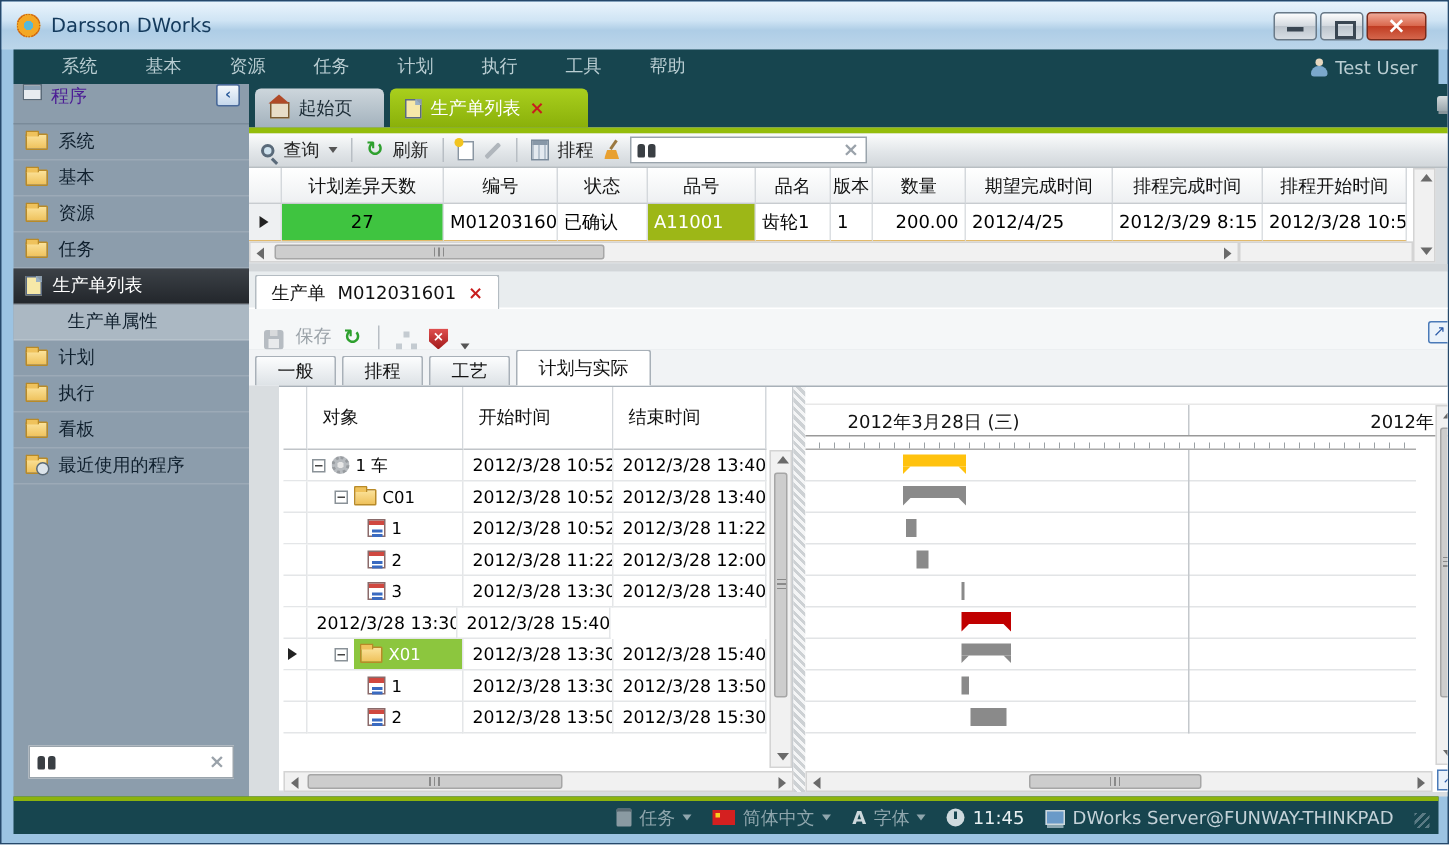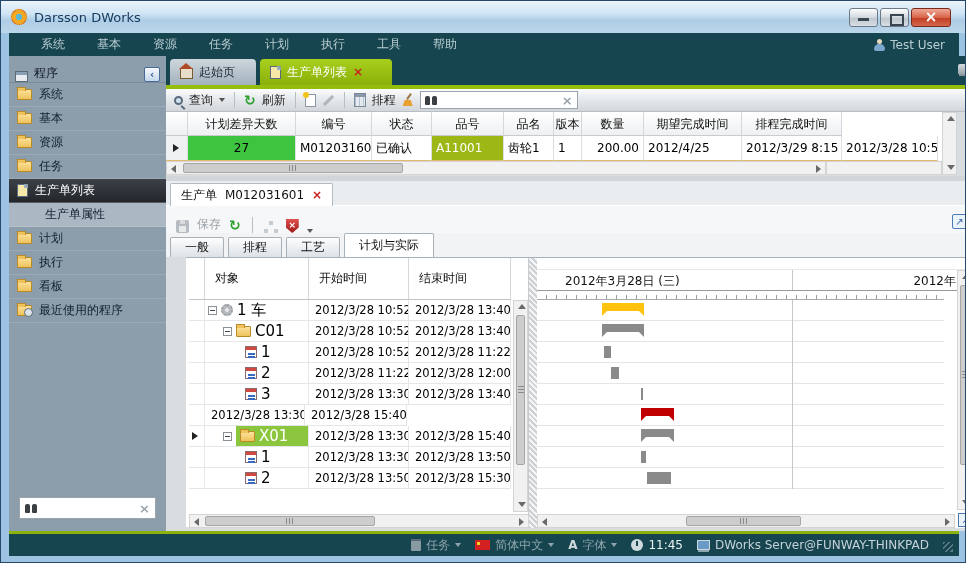--- a/index.html
+++ b/index.html
@@ -28,21 +28,21 @@
   .menubar { position:absolute; left:8px; top:32px; width:950px; height:23px; background:#17454f;
     display:flex; align-items:center; padding-left:18px; gap:4px; }
   .menu-item { color:#b9cdd2; padding:2px 14px; cursor:default; }
   .menu-user { margin-left:auto; display:flex; align-items:center; gap:5px; color:#b9cdd2; padding-right:14px; }
   .user-icon { width:11px; height:12px; position:relative; }
   .user-icon::before { content:''; position:absolute; left:3px; top:0; width:5px; height:5px; border-radius:50%; background:#e8d8c0; }
   .user-icon::after { content:''; position:absolute; left:0; top:5px; width:11px; height:7px; border-radius:5px 5px 2px 2px; background:#7ba8cc; }
 
   
   .sidebar { position:absolute; left:8px; top:55px; width:157px; height:475px; background:#8c9dac; }
-  .sb-header { height:27px; display:flex; align-items:flex-end; padding:0 6px; color:#0f172a; gap:6px;
+  .sb-header { height:27px; display:flex; align-items:flex-start; padding:0 6px; color:#4c1d95; gap:6px;
     border-bottom:1px solid #7a8b9a; }
   .win-icon { width:13px; height:11px; background:#e8ecf0; border:1px solid #5a6a78; box-shadow:inset 0 3px 0 #8aa0b4; }
   .collapse-btn { margin-left:auto; width:16px; height:15px; border:1px solid #4a6a9a; border-radius:2px;
     background:linear-gradient(#f4f8fc,#c6d8ec); color:#2a5a9a; font-weight:bold; text-align:center; line-height:13px; font-size:10px; }
   .collapse-btn::before { content:'‹'; }
   .sb-item { height:24px; display:flex; align-items:center; gap:7px; padding-left:8px; color:#10202e;
     border-bottom:1px solid rgba(255,255,255,.14); }
   .sb-item.selected { background:linear-gradient(#3c4147,#23272c); color:#fff; }
   .sb-item.child { background:#abb8c3; padding-left:36px; }
   .folder-icon { width:15px; height:11px; position:relative; background:linear-gradient(#fbe29a,#efc25c); border:1px solid #b88a28; border-radius:1px; }
@@ -151,21 +151,21 @@
 
   
   .treepane { position:absolute; left:3px; top:0; width:340px; height:270px; border-right:1px solid #c8ccd0; }
   .tg-head { display:flex; height:42px; }
   .tg-head > div { border-right:1px solid #d4d8dc; border-bottom:1px solid #c0c4c8; display:flex; align-items:center; padding-left:10px; background:#fff; color:#111; }
   .t0{width:16px; padding-left:0 !important;} .t1{width:104px;} .t2{width:100px;} .t3{width:102px;}
   .trow { display:flex; height:21px; }
   .trow > div { border-right:1px solid #e4e6e8; border-bottom:1px solid #e4e6e8; display:flex; align-items:center; white-space:nowrap; overflow:hidden; }
   .trow .t0 { position:relative; background:#fff; }
   .trow .t2, .trow .t3 { padding-left:6px; font-size:11.5px; }
-  .tobj { gap:4px; font-size:15px; }
+  .tobj { gap:4px; font-size:11px; }
   .tobj .cellbg { display:flex; align-items:center; gap:4px; height:100%; padding:0 4px; }
   .cellbg.sel { background:#8cc63e; color:#fff; flex:1; }
   .ind0{padding-left:3px;} .ind1{padding-left:18px;} .ind2{padding-left:40px;}
   .expander { width:9px; height:9px; border:1px solid #8a9298; background:#fff; position:relative; flex:none; }
   .expander::before { content:''; position:absolute; left:1px; top:3px; width:5px; height:1px; background:#444; }
   .gear-icon { width:12px; height:12px; border-radius:50%; background:radial-gradient(circle,#e8e8e8 0 2px,#b8bcc0 2px); border:2px dotted #989ca0; flex:none; }
   .cal-icon { width:12px; height:12px; border:1px solid #8a6a6a; background:linear-gradient(#d04840 0 3px, #fff 3px); position:relative; flex:none; }
   .cal-icon::after { content:''; position:absolute; left:2px; bottom:2px; width:7px; height:2px; background:#3a6ac0; box-shadow:0 3px 0 #3a6ac0; }
   .tmark { position:absolute; left:3px; top:6px; border-top:4px solid transparent; border-bottom:4px solid transparent; border-left:6px solid #222; }
 
@@ -331,20 +331,21 @@
         <div class="c0"></div>
         <div class="c1">计划差异天数</div>
         <div class="c2">编号</div>
         <div class="c3">状态</div>
         <div class="c4">品号</div>
         <div class="c5">品名</div>
         <div class="c6">版本</div>
         <div class="c7">数量</div>
         <div class="c8">期望完成时间</div>
         <div class="c9">排程完成时间</div>
+        <div class="c10">排程开始时间</div>
       </div>
       <div class="orow">
         <div class="c0">
             <span class="row-arrow"></span>
           </div>
         <div class="c1 cell-green">27</div>
         <div class="c2">M012031601</div>
         <div class="c3">已确认</div>
         <div class="c4 cell-olive">A11001</div>
         <div class="c5">齿轮1</div>

